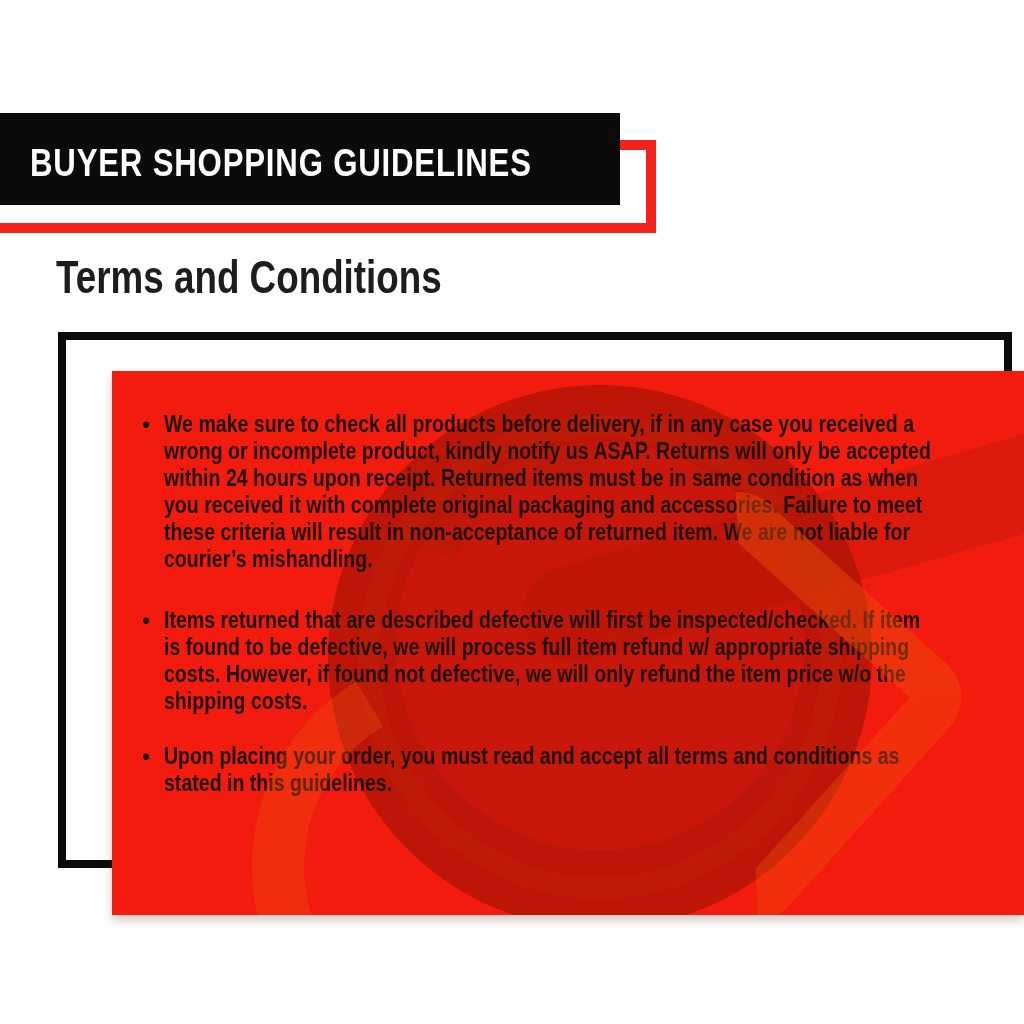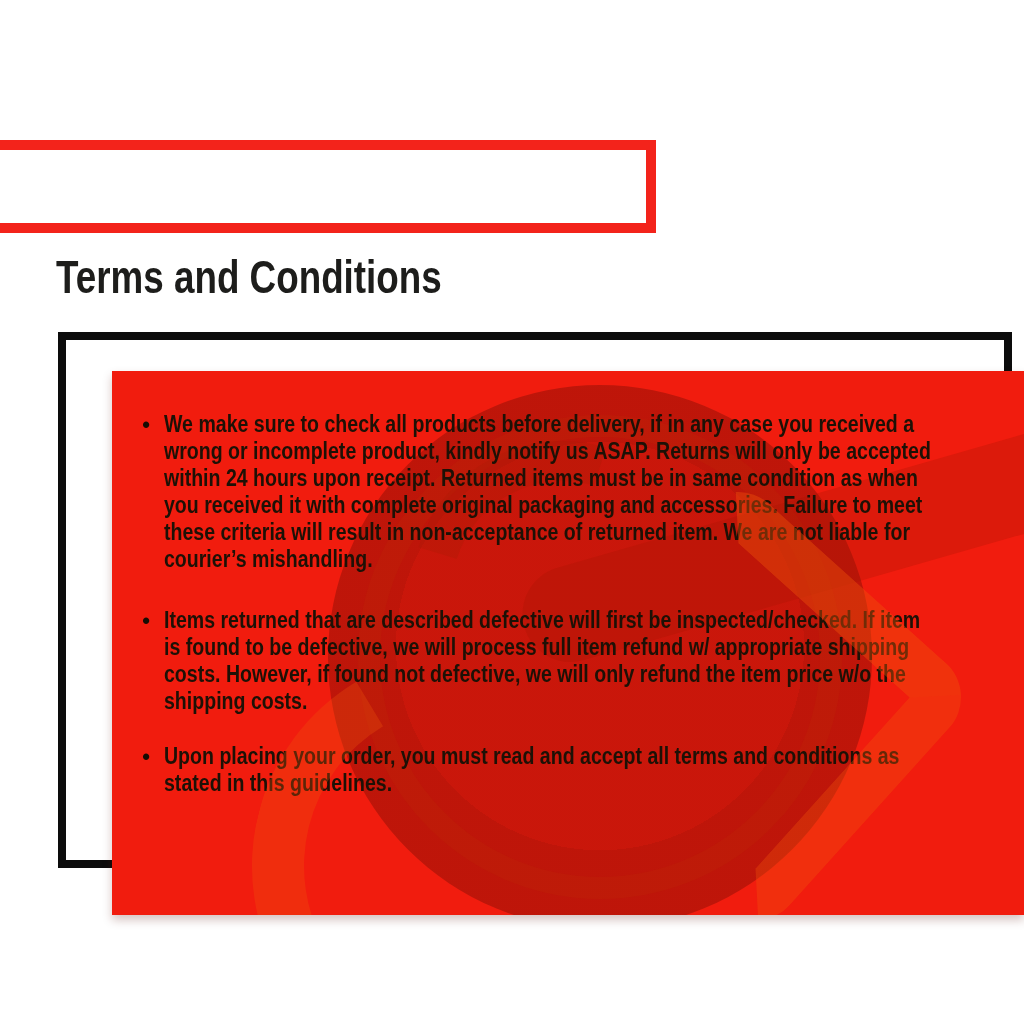--- a/index.html
+++ b/index.html
@@ -100,20 +100,23 @@
     transform:scaleX(0.85);transform-origin:left top;
   }
 </style>
 </head>
 <body>
 
 <div class="canvas">
 
   <div class="banner-frame-red"></div>
 
+  <div class="banner">
+    <span class="banner-title">BUYER SHOPPING GUIDELINES</span>
+  </div>
 
   <div class="heading">Terms and Conditions</div>
 
   <div class="content-frame"></div>
 
   <div class="red-box">
 
     <div class="wm wm-disc"></div>
     <div class="wm wm-ring"></div>
     <div class="wm-band"></div>

